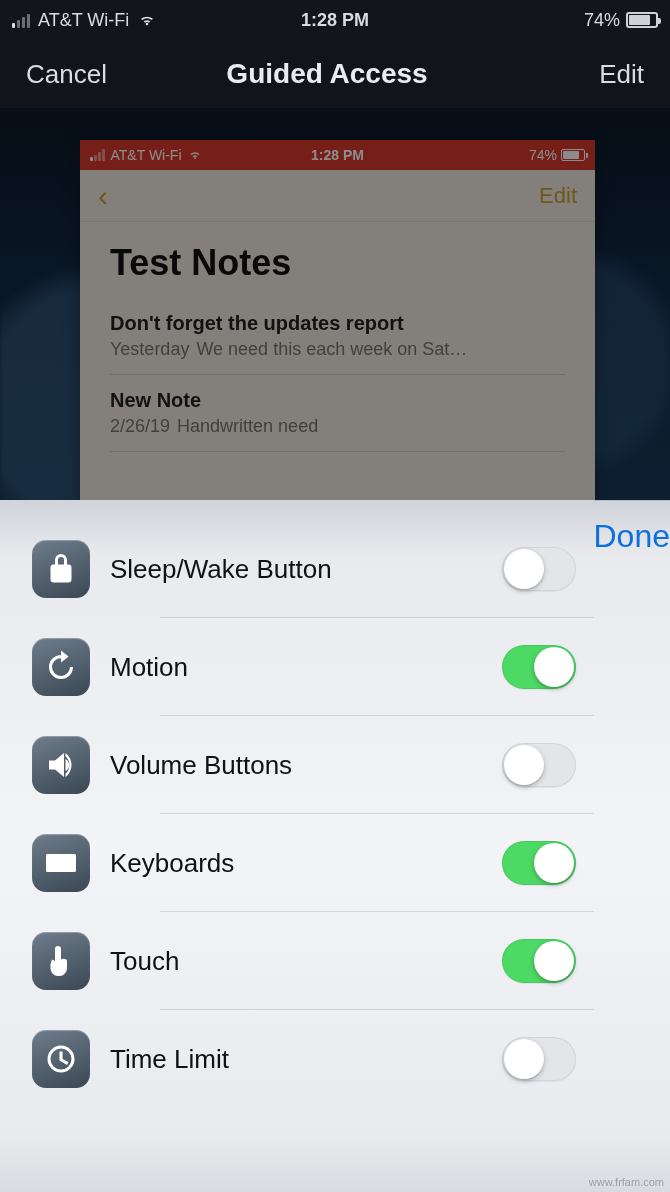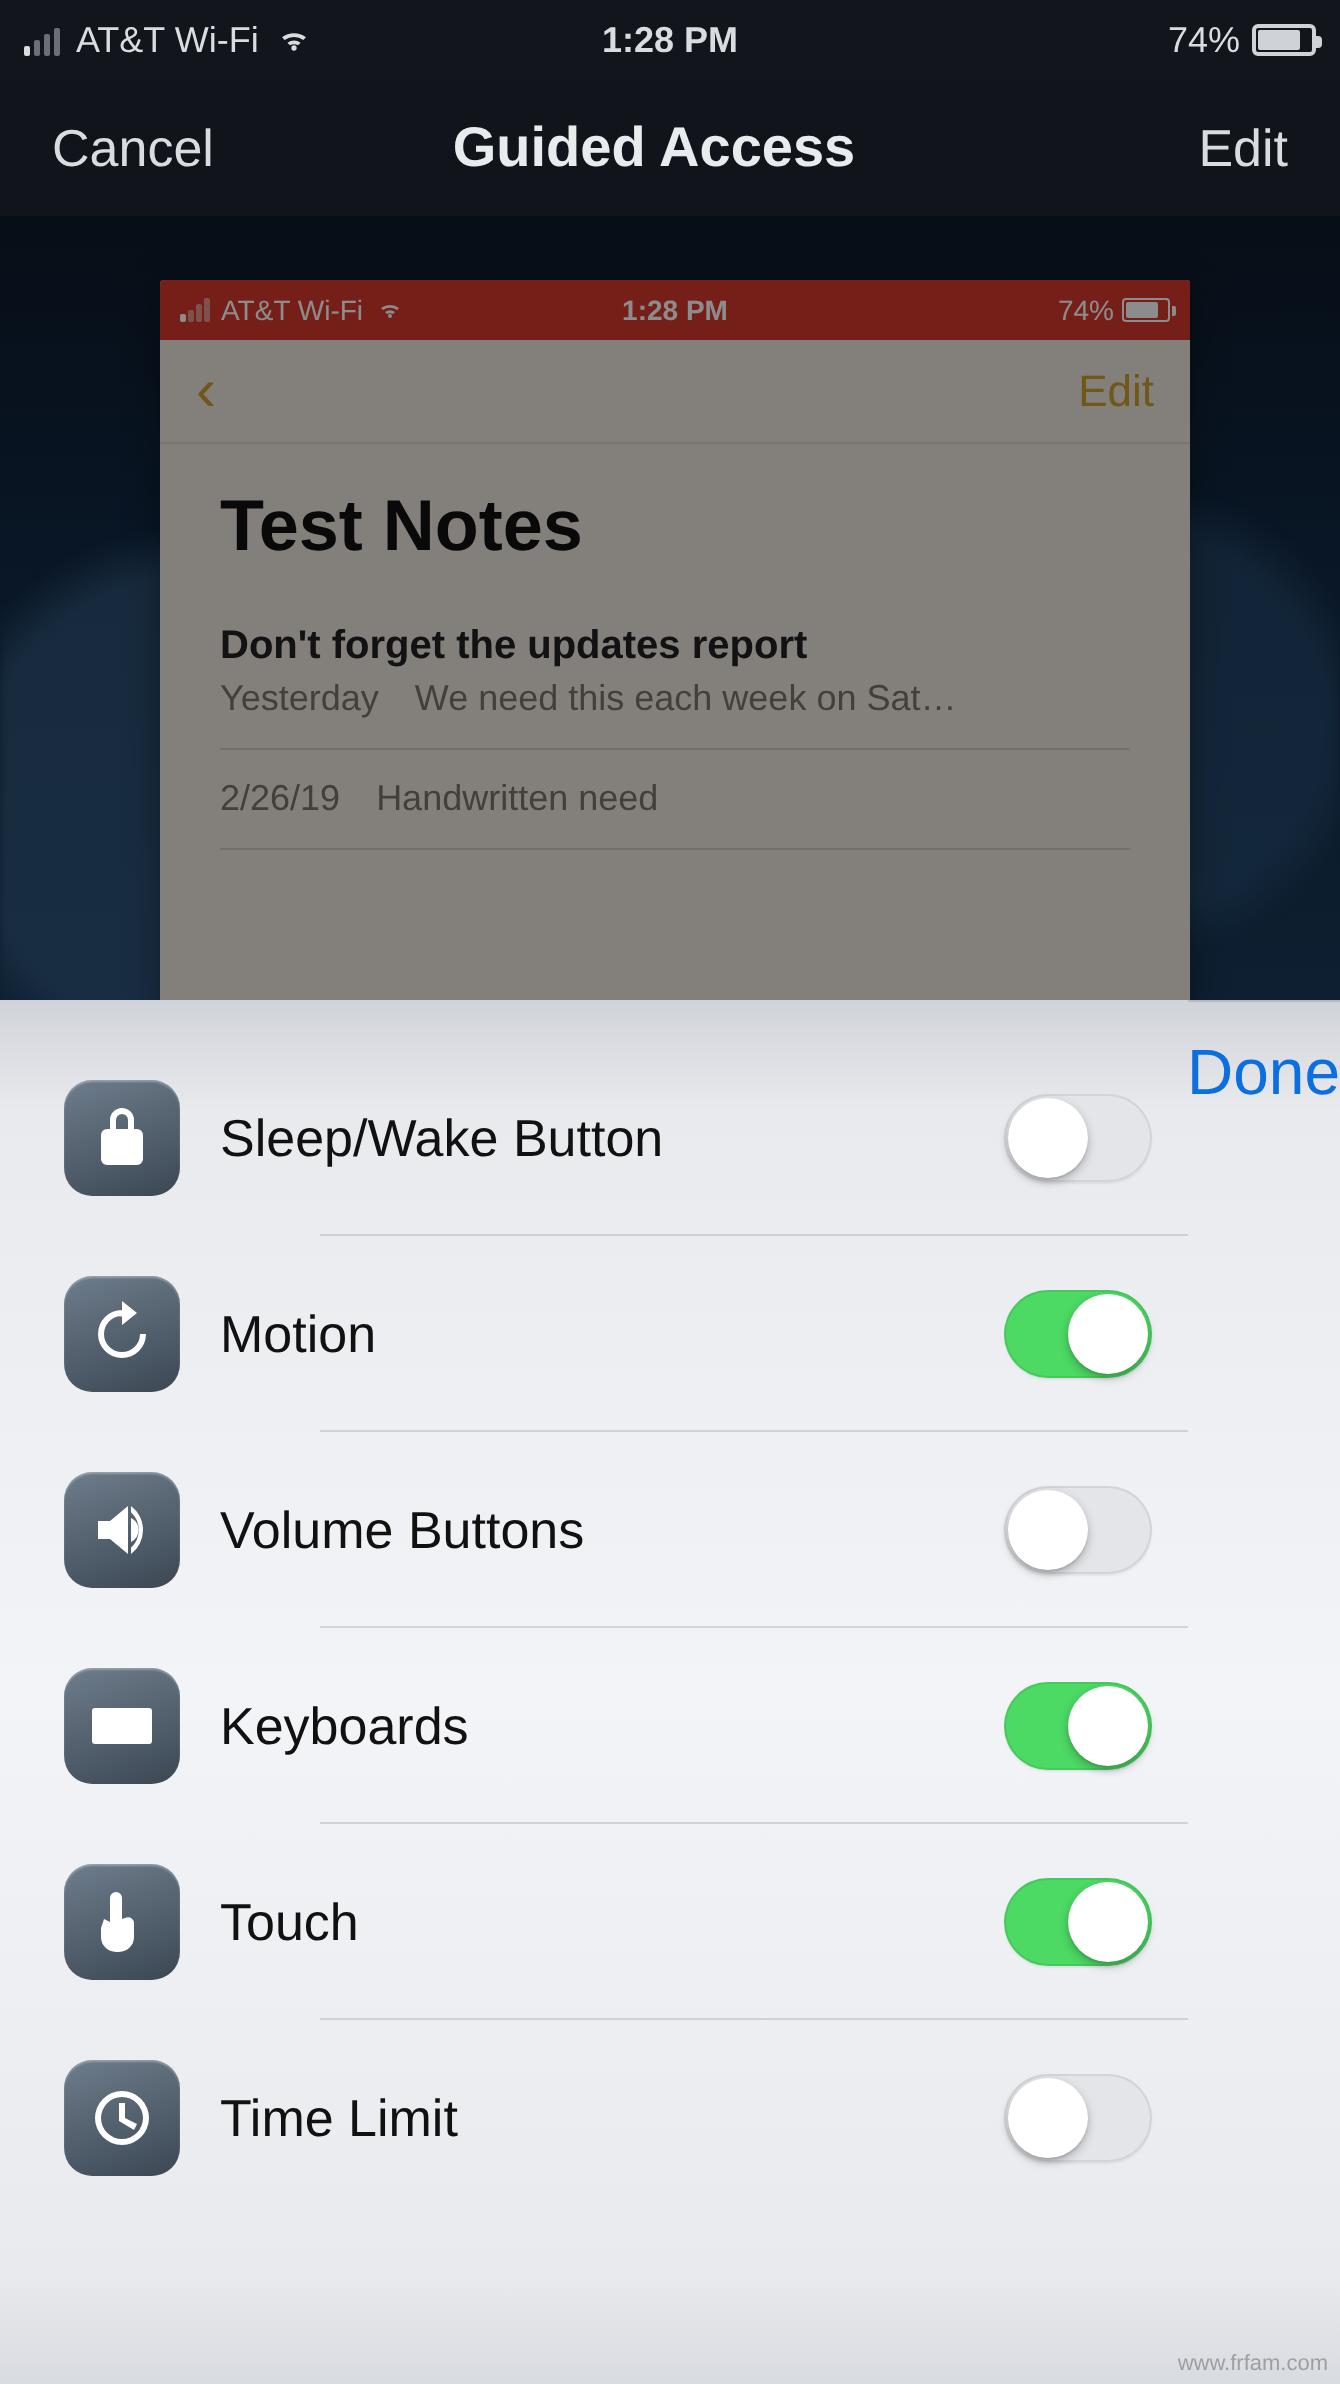--- a/index.html
+++ b/index.html
@@ -131,21 +131,21 @@
     .preview .p-back { color:#caa02e; font-size:30px; font-weight:400; }
     .preview .p-edit { color:#caa02e; font-size:22px; font-weight:500; }
 
     .preview .p-body { padding: 12px 30px 0; }
     .preview .folder-title {
       font-size: 36px; font-weight:800; color:#111; margin: 8px 0 28px;
     }
     .note-item { padding: 0 0 14px; border-bottom:1px solid rgba(0,0,0,0.12); margin-bottom:14px;}
     .note-item .ni-title { font-size:20px; font-weight:700; color:#222; margin-bottom:4px;}
     .note-item .ni-sub { font-size:18px; color:#7a746b;}
-    .note-item .ni-sub .date { margin-right:18px; }
+    .note-item .ni-sub .date { margin-right:7px; }
 
     
     .sheet {
       position:absolute; left:0; right:0; top:500px; bottom:0;
       background: linear-gradient(180deg, #d0d3d9 0%, #e9eaee 8%, #f3f4f7 50%, #e9eaee 92%, #d8dbe0 100%);
       z-index: 5;
       display:flex; 
     }
     .options { flex:1; padding-top: 20px; overflow:hidden;}
     .opt-row {
@@ -261,20 +261,21 @@
     <span class="p-edit">Edit</span>
   </div>
   <div class="p-body">
     <div class="folder-title">Test Notes</div>
     <div id="notes-list">
         <div class="note-item">
           <div class="ni-title">Don't forget the updates report</div>
           <div class="ni-sub"><span class="date">Yesterday</span><span>We need this each week on Sat…</span></div>
         </div>
         <div class="note-item">
+          <div class="ni-title">New Note</div>
           <div class="ni-sub"><span class="date">2/26/19</span><span>Handwritten need</span></div>
         </div>
       </div>
   </div>
 </div>
 
 <div class="dim-overlay"></div>
 
 <div class="sheet">
   <div class="options" id="options-list">

